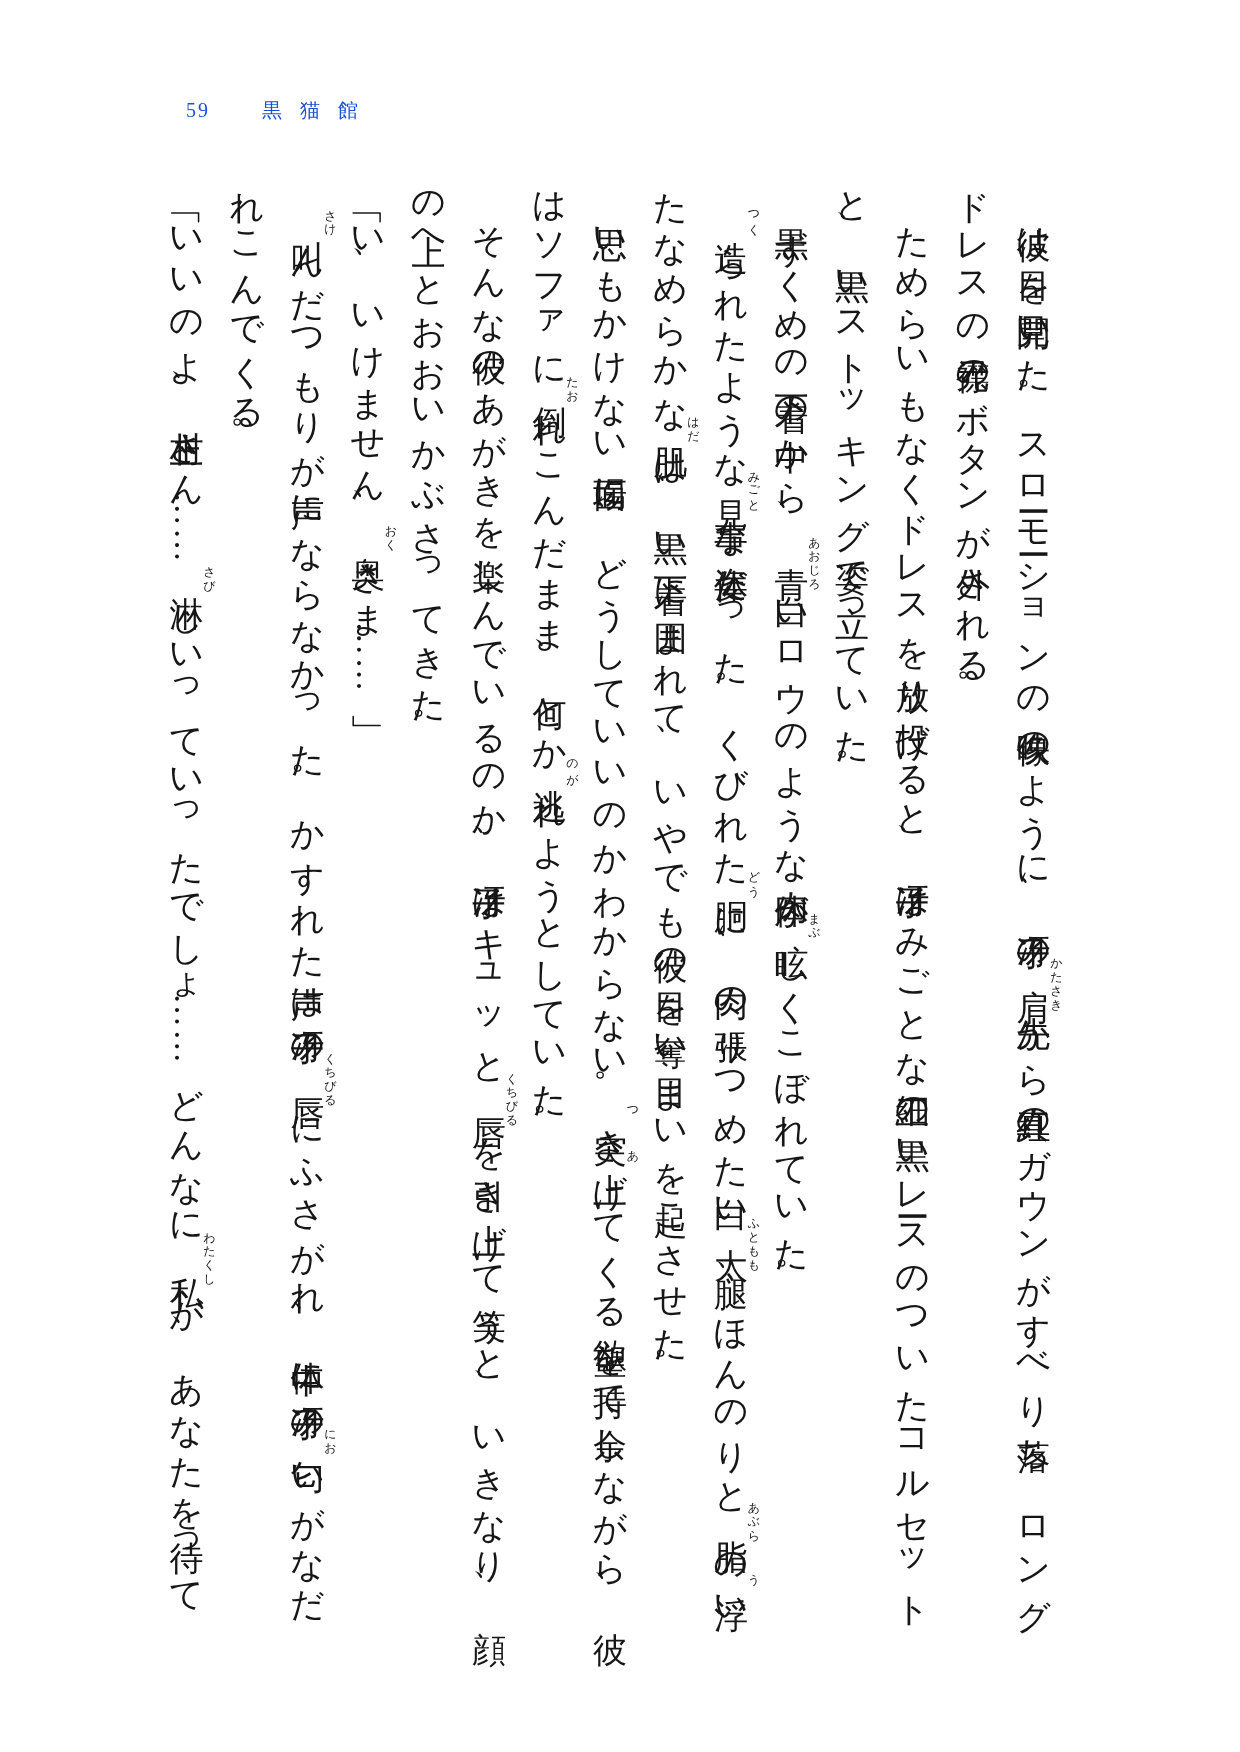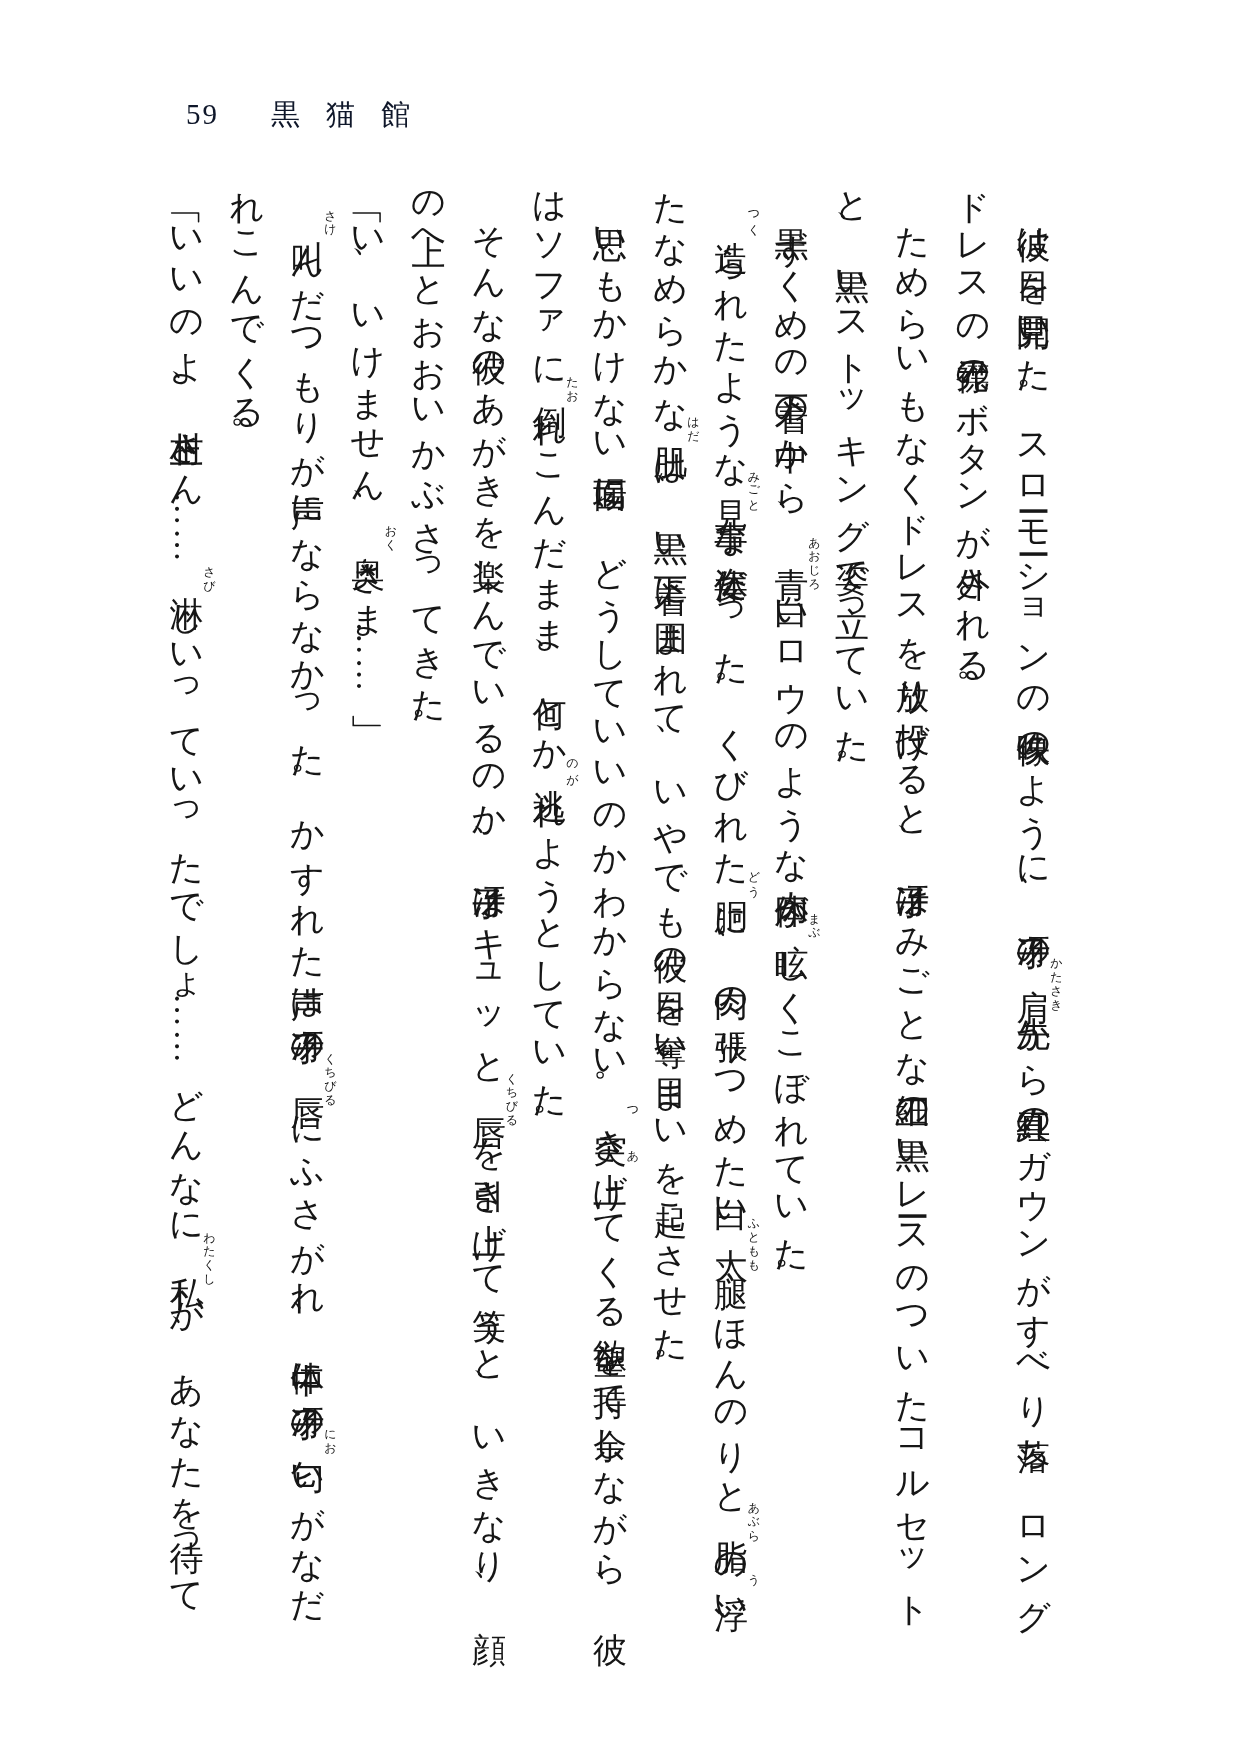--- a/index.html
+++ b/index.html
@@ -13,22 +13,22 @@
     height: 1752px;
     background: #ffffff;
     overflow: hidden;
     font-family: "Liberation Serif", "DejaVu Serif", serif;
   }
   
   .running-head {
     position: absolute;
     top: 100px;
     left: 186px;
-    font-size: 29px;
-    color: #0f172a;
+    font-size: 20px;
+    color: #1d4ed8;
     white-space: nowrap;
     line-height: 1;
   }
   .page-number {
     display: inline-block;
     letter-spacing: 2px;
     margin-right: 52px;
   }
   .book-title {
     display: inline-block;

